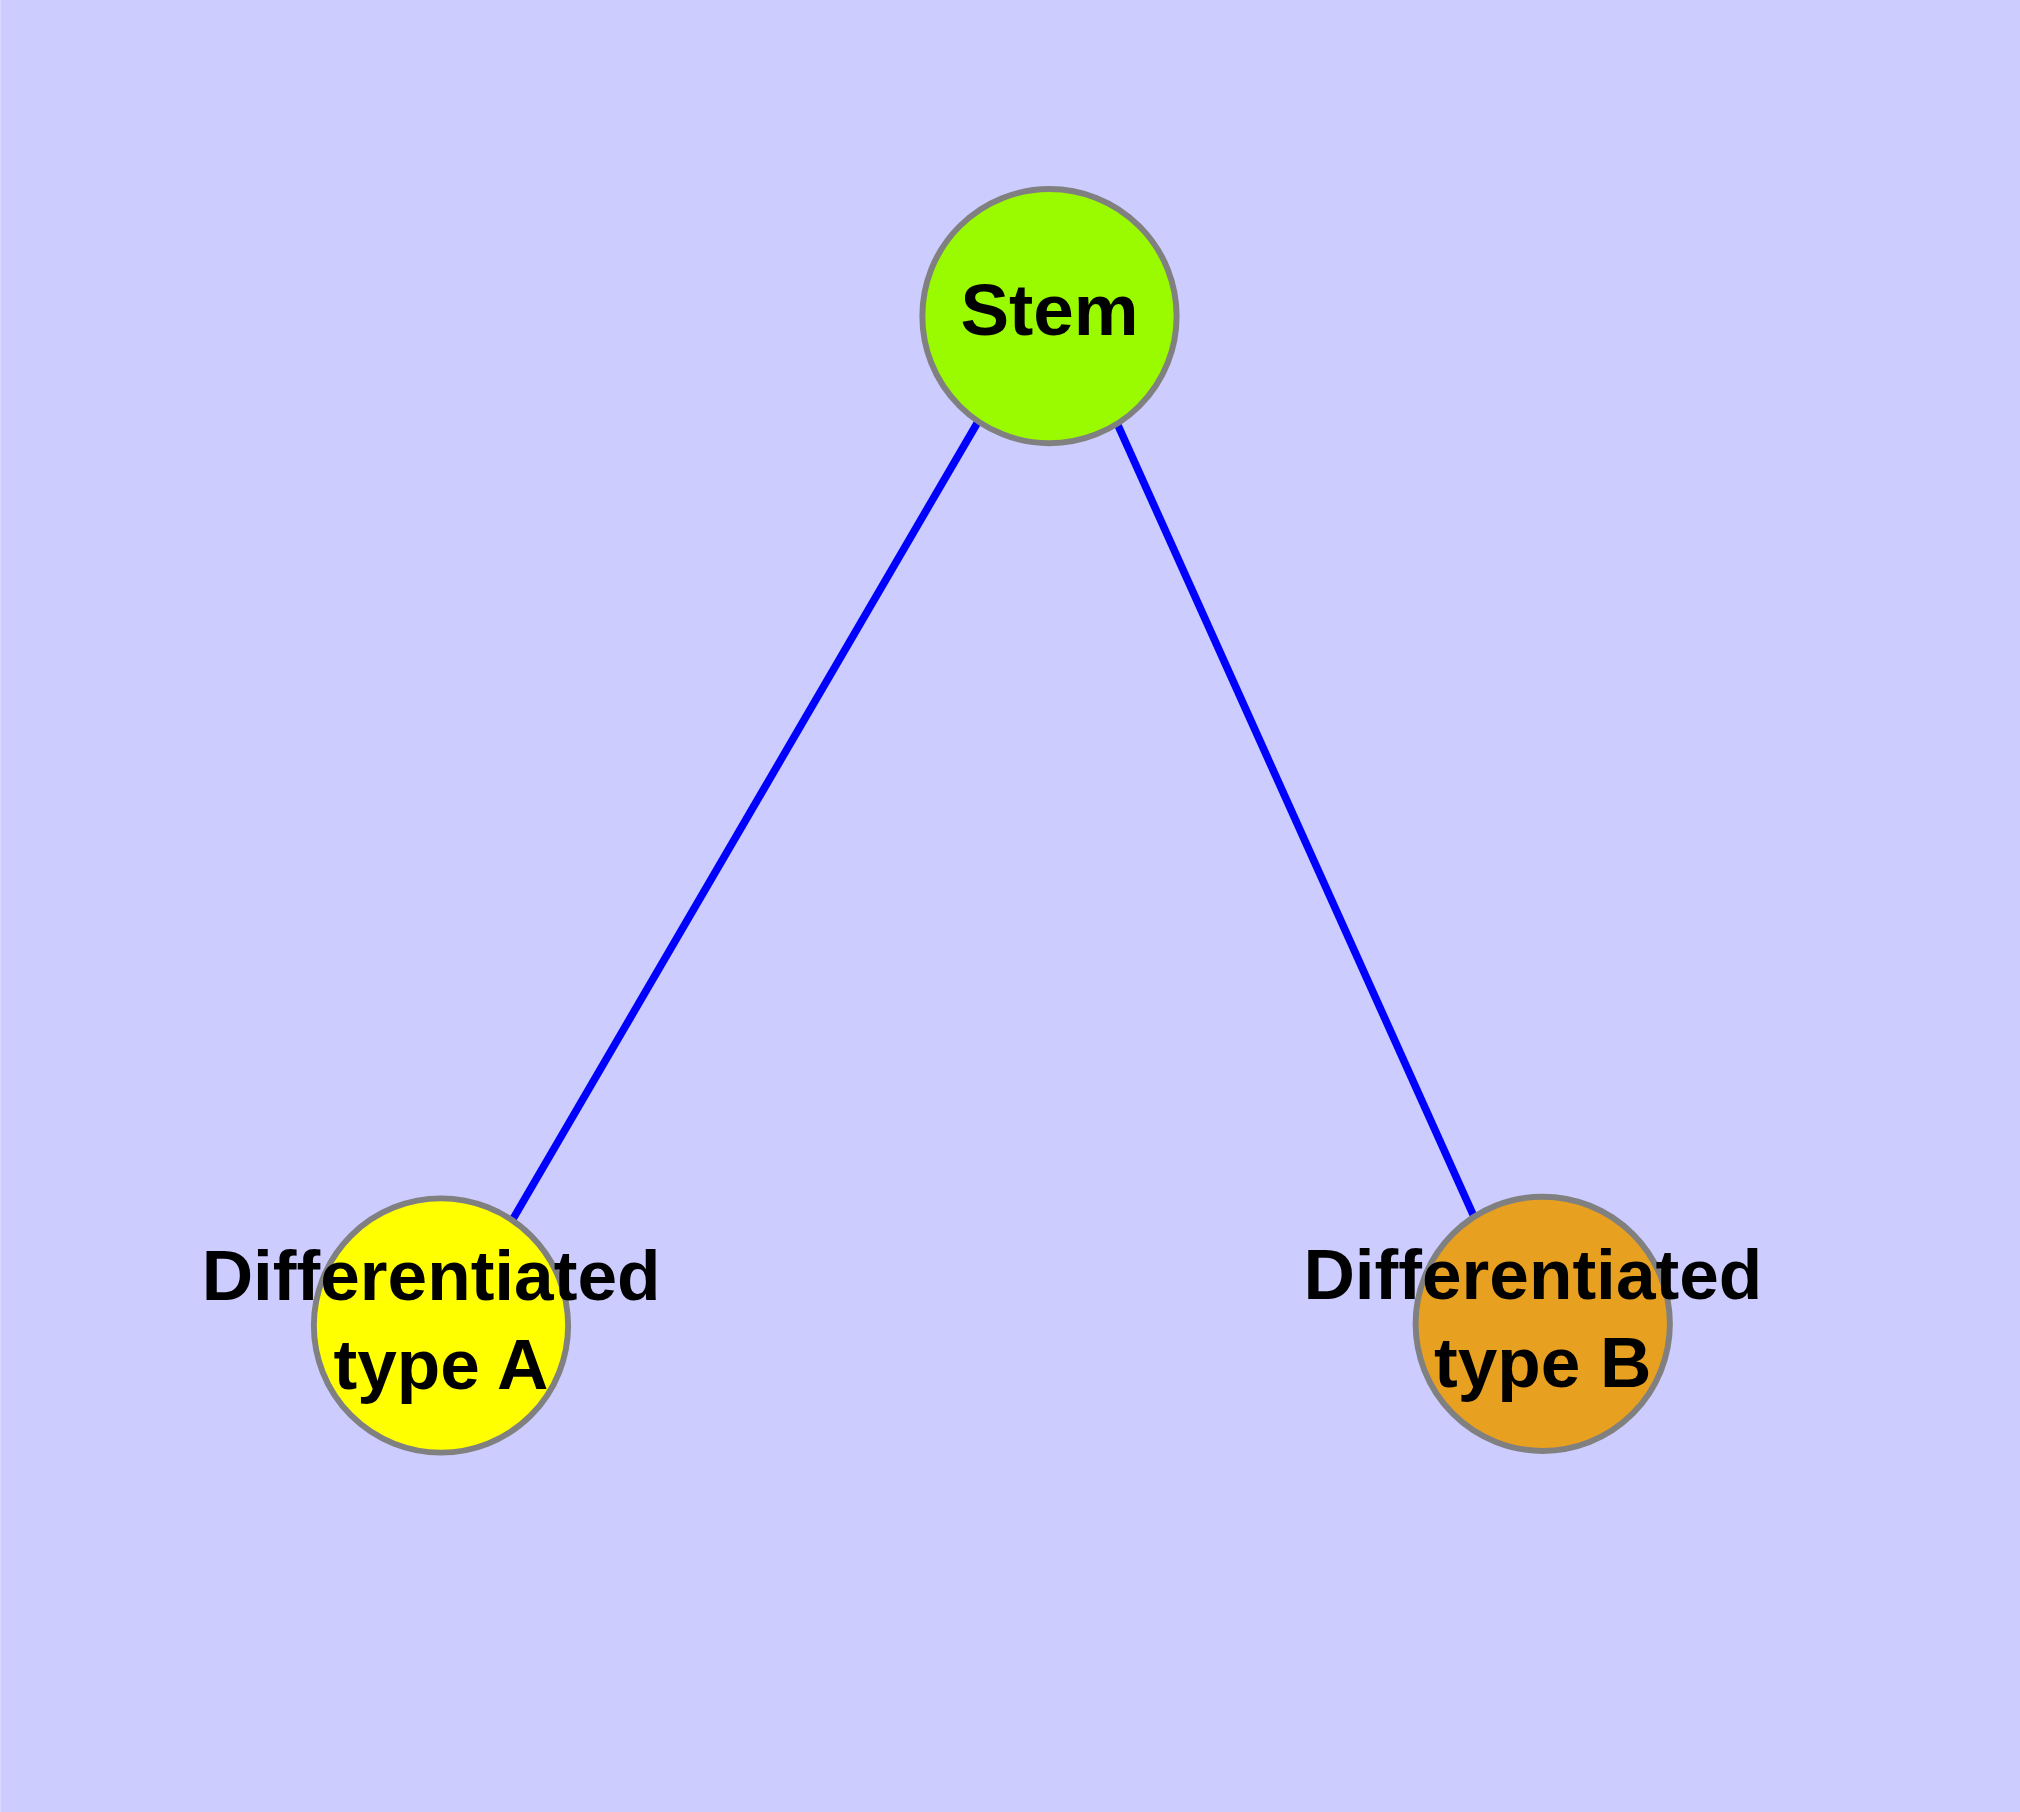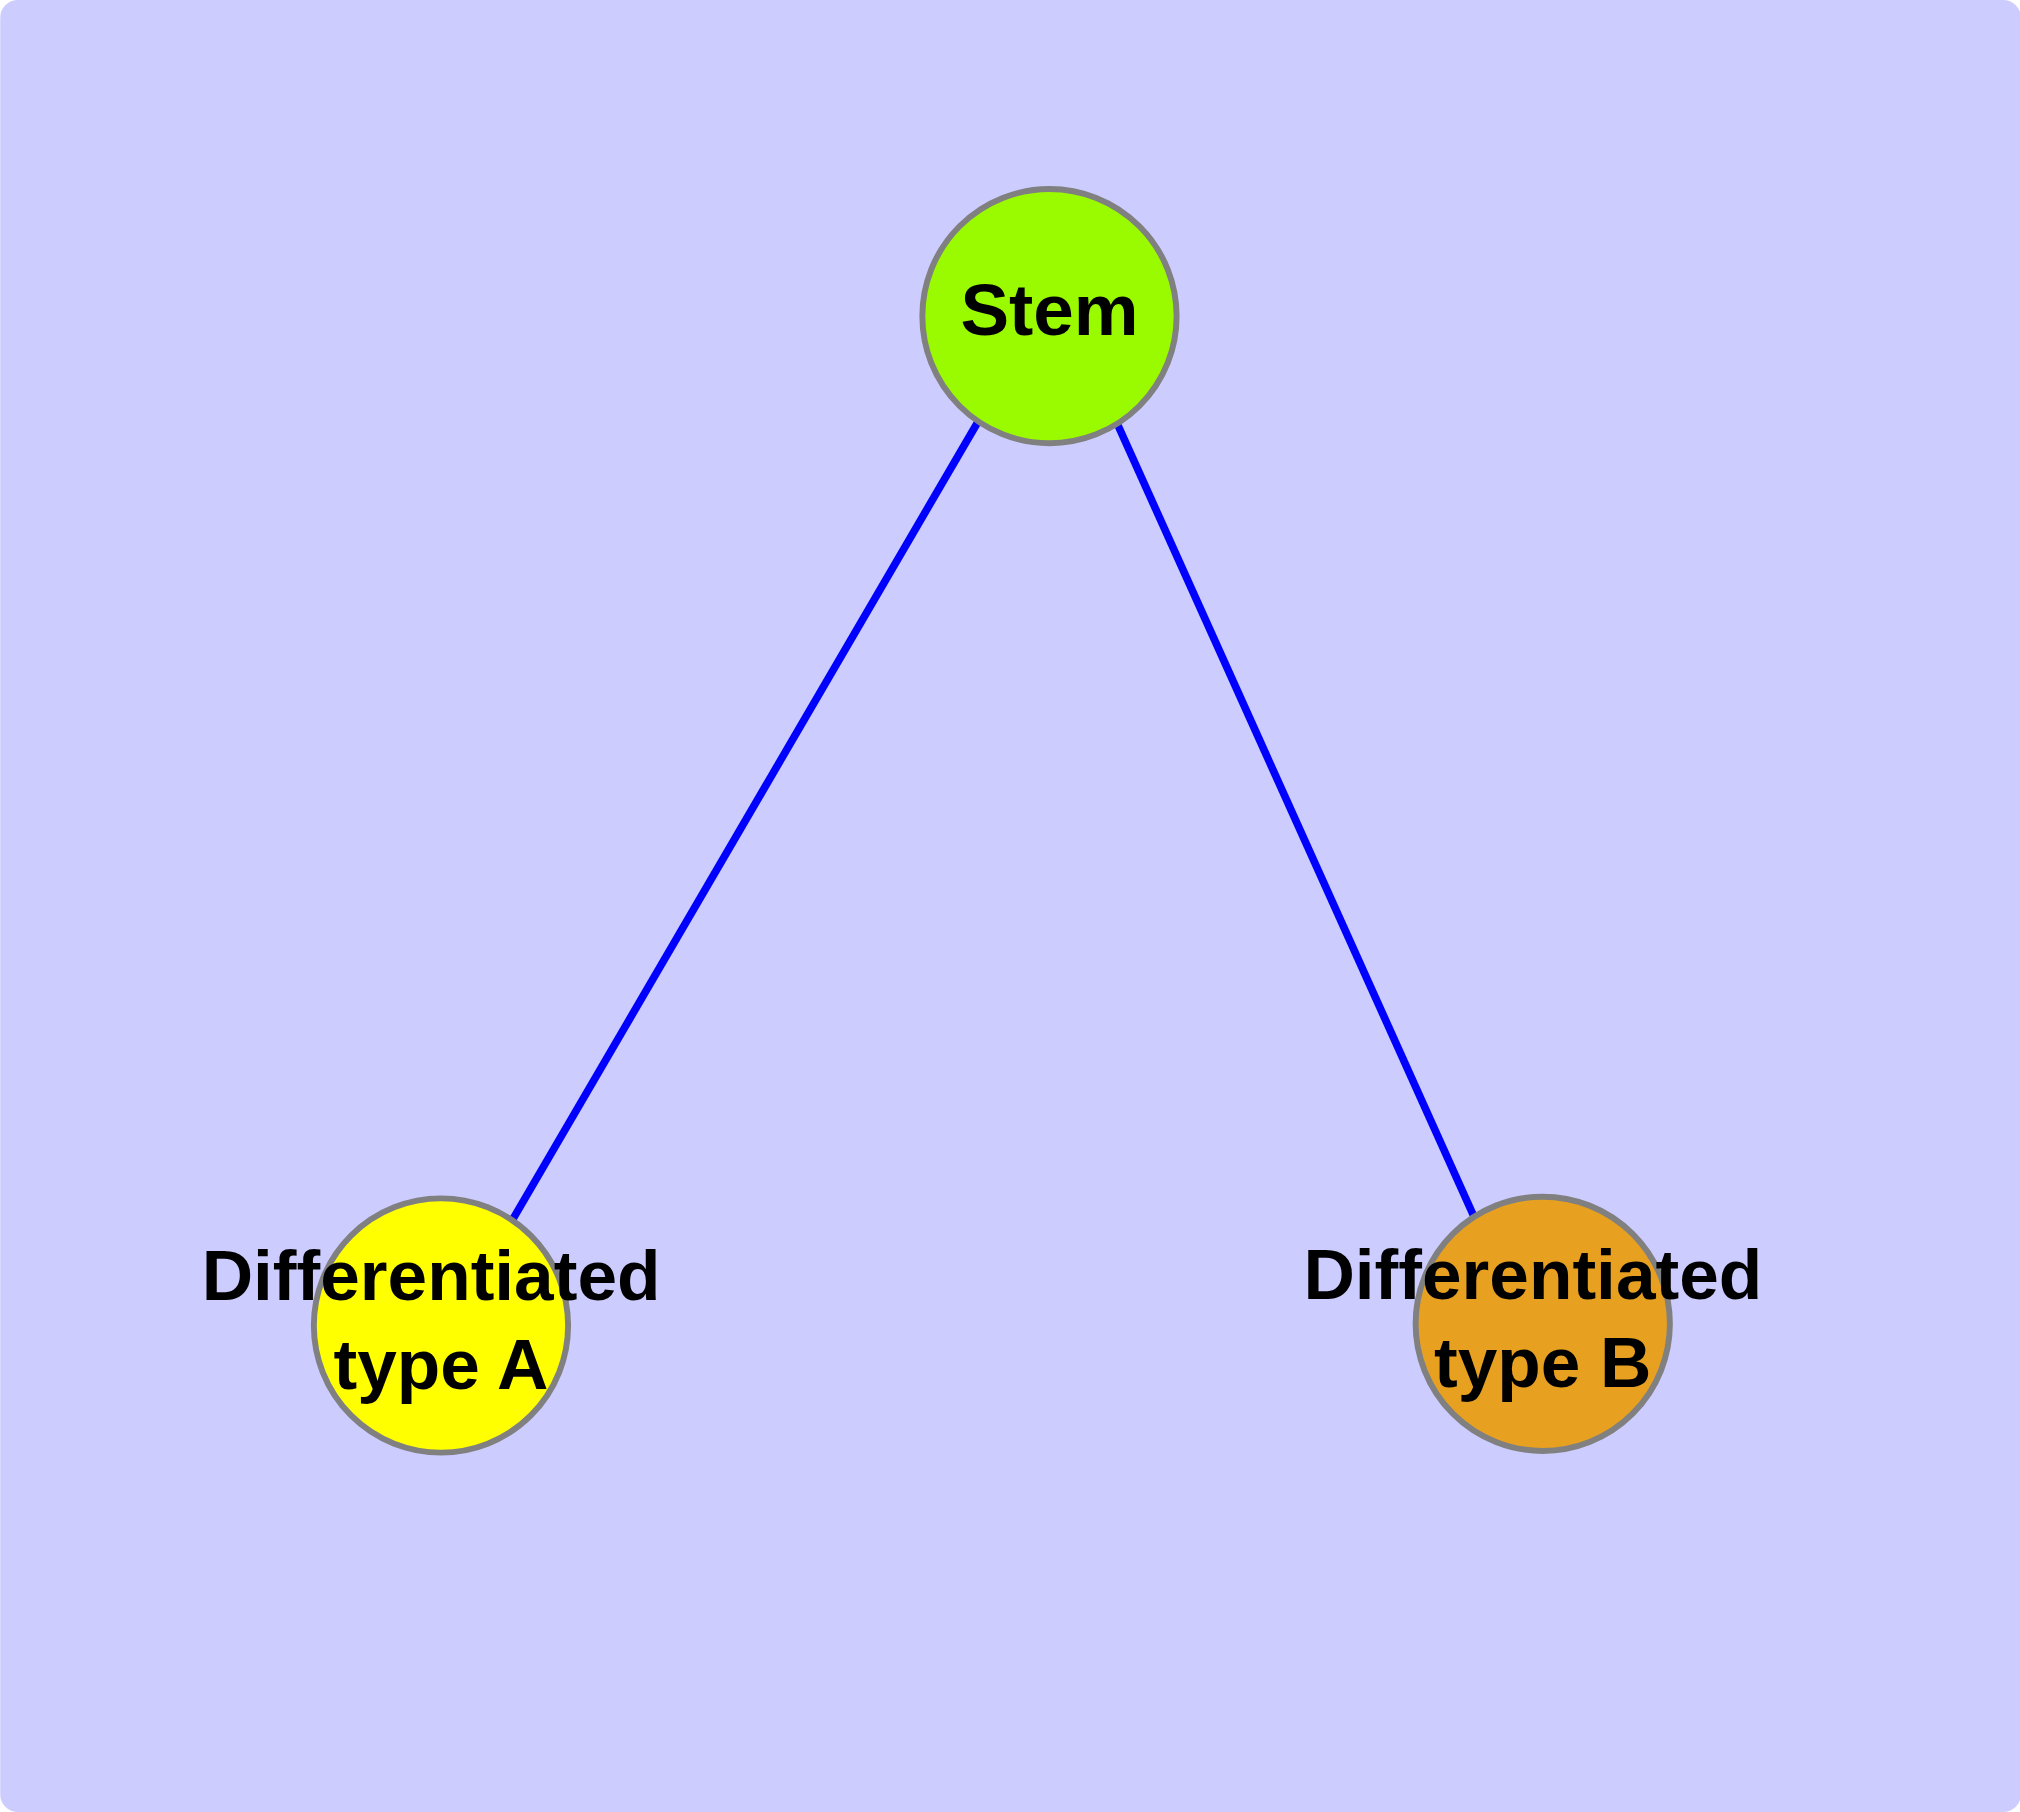--- a/index.html
+++ b/index.html
@@ -7,21 +7,20 @@
     margin: 0;
     padding: 0;
     background: #ffffff;
   }
   #canvas {
     position: relative;
     width: 2021px;
     height: 1812px;
     overflow: hidden;
     font-family: "Liberation Sans", "DejaVu Sans", sans-serif;
-    border-radius: 18px;
   }
   #graph-svg {
     position: absolute;
     inset: 0;
     width: 2021px;
     height: 1812px;
     display: block;
   }
   .node-circle {
     stroke: #808080;

